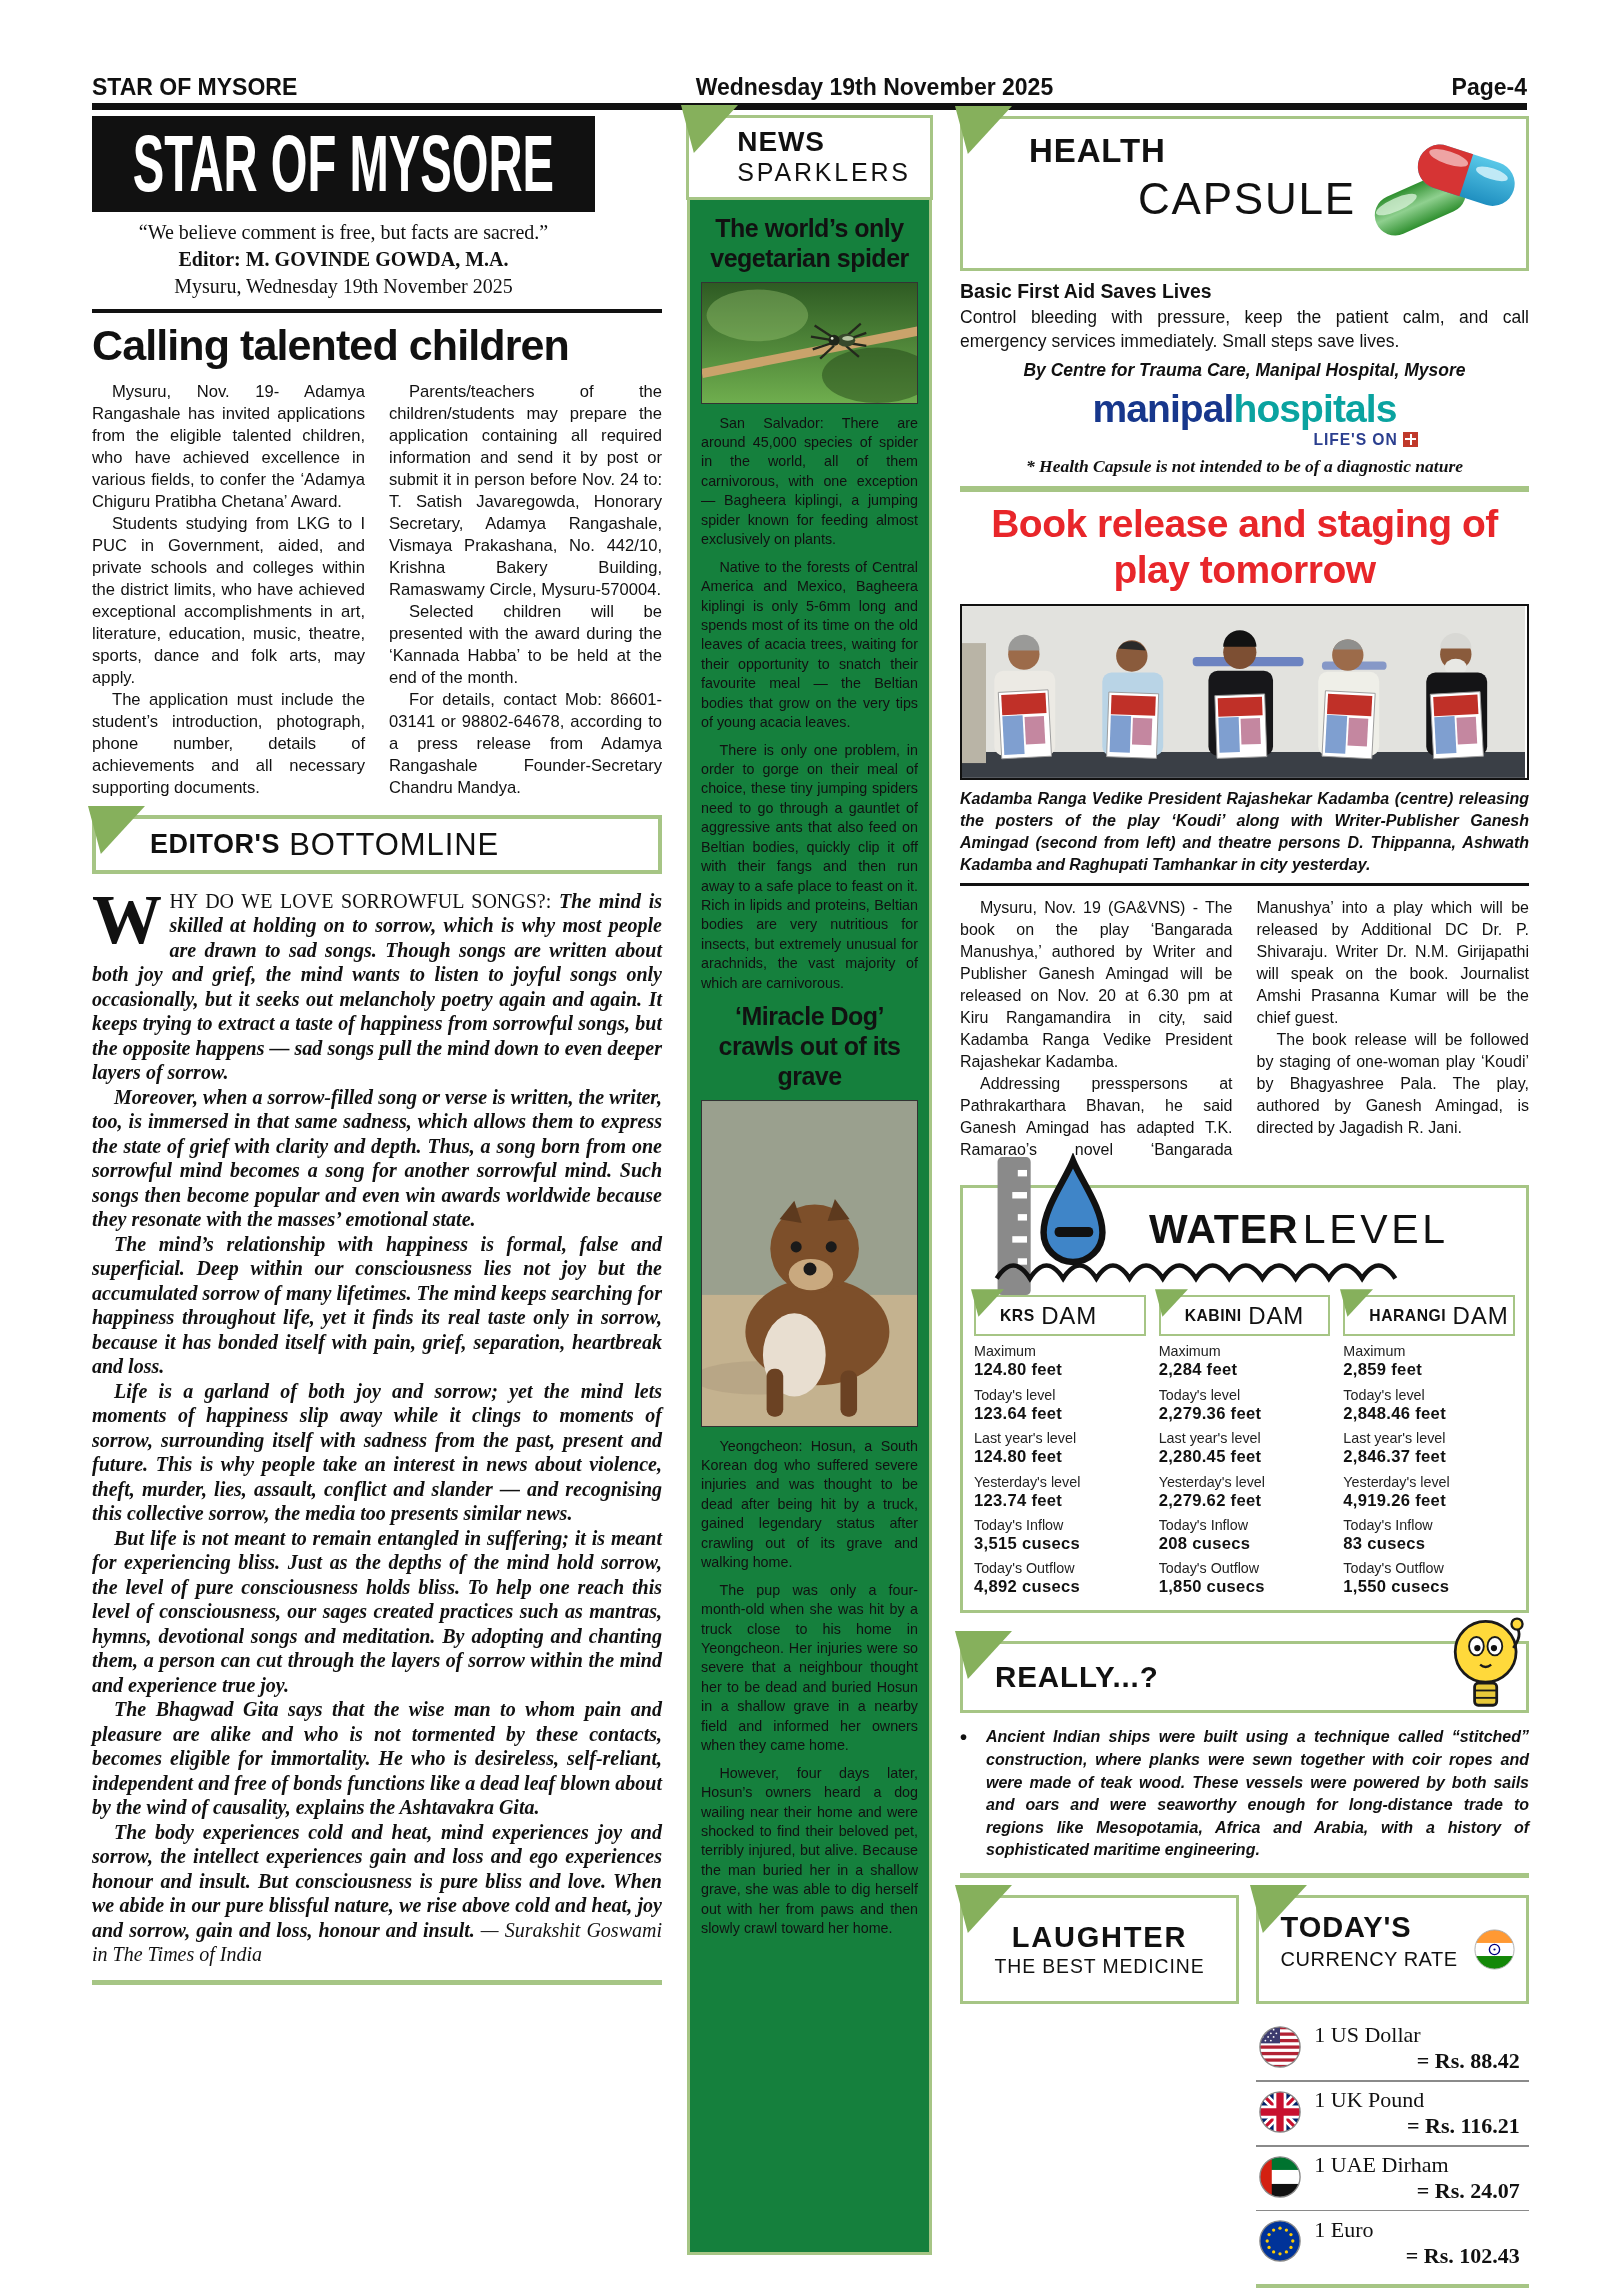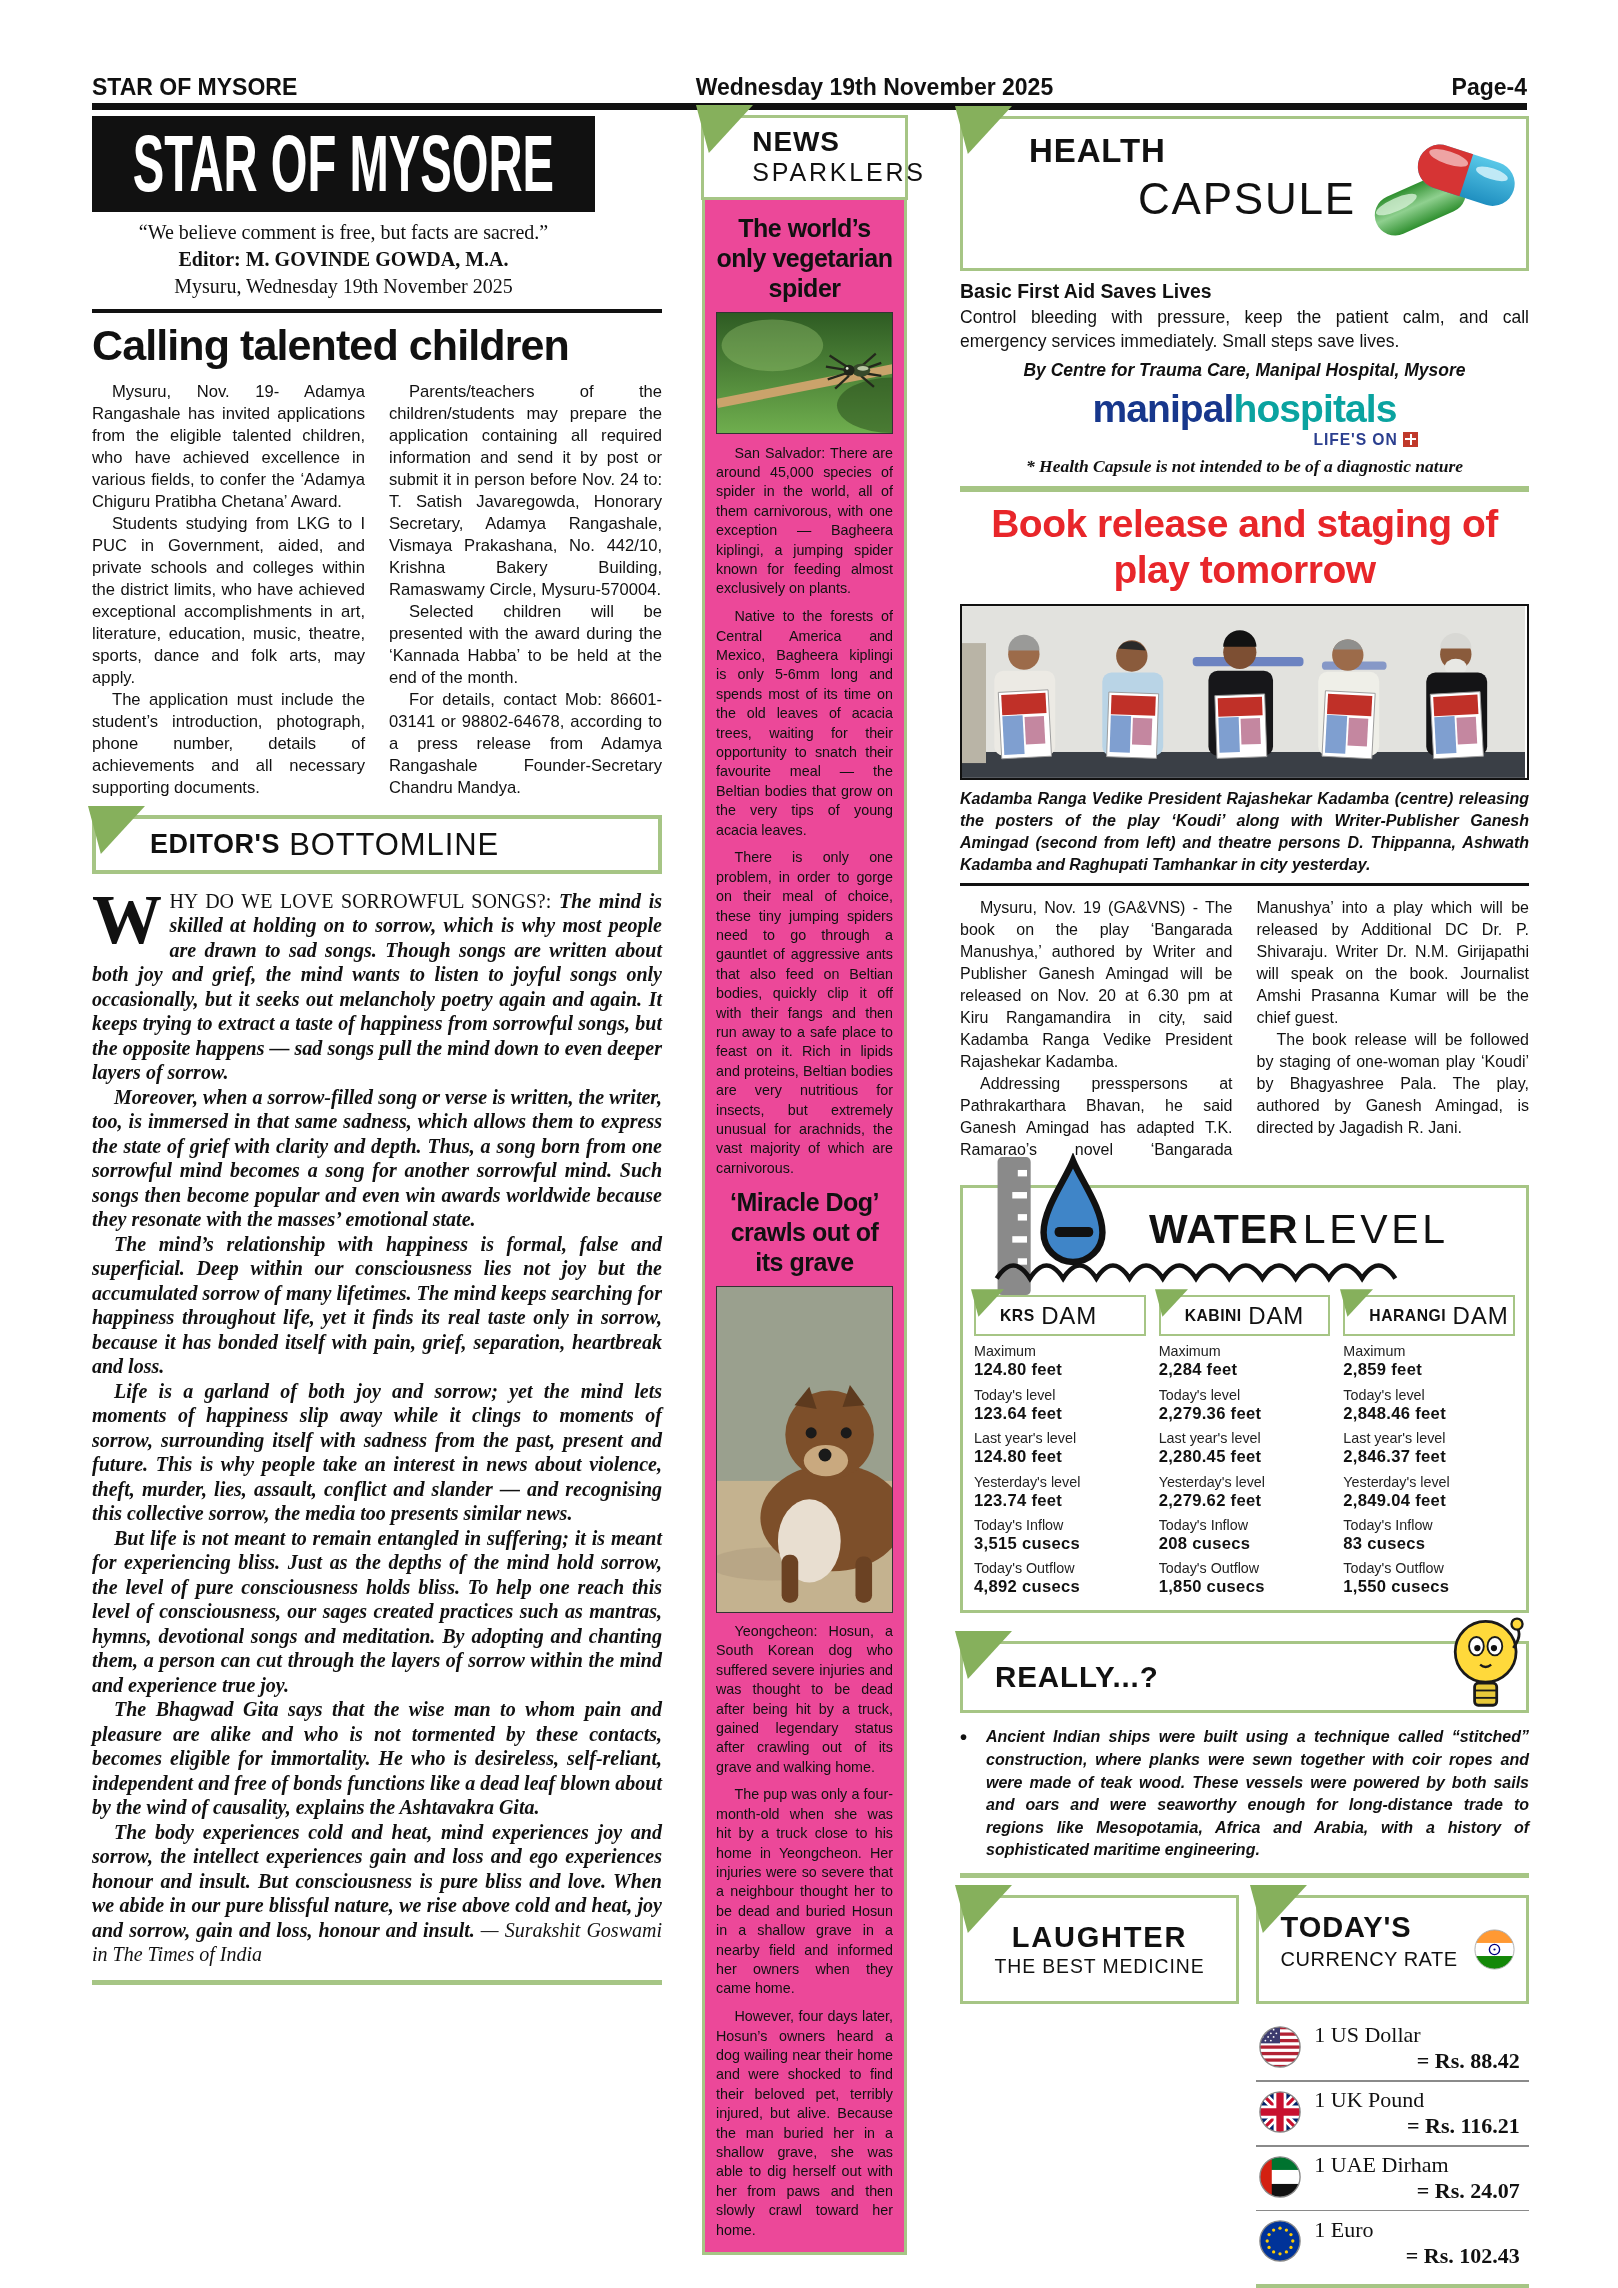--- a/index.html
+++ b/index.html
@@ -32,21 +32,21 @@
   .bl-light { font-weight:400; font-size:31px; margin-left:9.2px; letter-spacing:0.9px; }
   .essay { margin-top:14.8px; font-family:"Liberation Serif", serif; font-style:italic; font-weight:700; font-size:20px; line-height:24.5px; text-align:justify; }
   .essay p { text-indent:22px; }
   .essay p.first { text-indent:0; }
   .dropcap { float:left; font-style:normal; font-weight:700; font-size:70px; line-height:52px; padding:5.5px 7.4px 0 0; }
   .lead { font-style:normal; font-weight:400; }
   .attr { font-weight:400; }
   .bottomrule-left { width:570px; margin-top:13px; }
 
   
-  .col-mid { position:absolute; left:702px; top:116px; width:205px; height:2139px; border:3.7px solid #a6c585; background:#ec4899; }
+  .col-mid { position:absolute; left:687px; top:116px; width:245px; height:2139px; border:3.7px solid #a6c585; background:#15803d; }
   .mid-head { position:relative; border:3.7px solid #a6c585; margin:-3.7px; height:85px; background:#fff; padding:7.4px 0 0 48px; }
   .mid-head .nb { font-weight:900; font-size:28px; letter-spacing:0.9px; }
   .mid-head .nl { font-weight:400; font-size:25px; letter-spacing:2.8px; }
   .mid-content { padding:9.2px 11px 0 11px; }
   .mid-h2 { text-align:center; font-weight:700; font-size:25px; line-height:30px; margin:7.4px 0 9.2px 0; letter-spacing:-0.5px; }
   .mid-p { font-size:14.3px; line-height:19.4px; text-align:justify; text-indent:18.5px; margin-bottom:8.3px; }
   .photo { border:1.8px solid #333; overflow:hidden; }
   .photo svg { display:block; }
   .spider-photo { margin:3.7px 0 9.2px 0; }
   .dog-photo { margin:3.7px 0 9.2px 0; }
@@ -467,21 +467,21 @@
             <span class="dam-light">DAM</span>
           </div>
           <div class="dam-rows">
             <div class="dam-label">Maximum</div>
             <div class="dam-value">2,859 feet</div>
             <div class="dam-label">Today's level</div>
             <div class="dam-value">2,848.46 feet</div>
             <div class="dam-label">Last year's level</div>
             <div class="dam-value">2,846.37 feet</div>
             <div class="dam-label">Yesterday's level</div>
-            <div class="dam-value">2,849.04 feet</div>
+            <div class="dam-value">4,919.26 feet</div>
             <div class="dam-label">Today's Inflow</div>
             <div class="dam-value">83 cusecs</div>
             <div class="dam-label">Today's Outflow</div>
             <div class="dam-value">1,550 cusecs</div>
           </div>
         </div>
 
       </div>
     </div>
 

